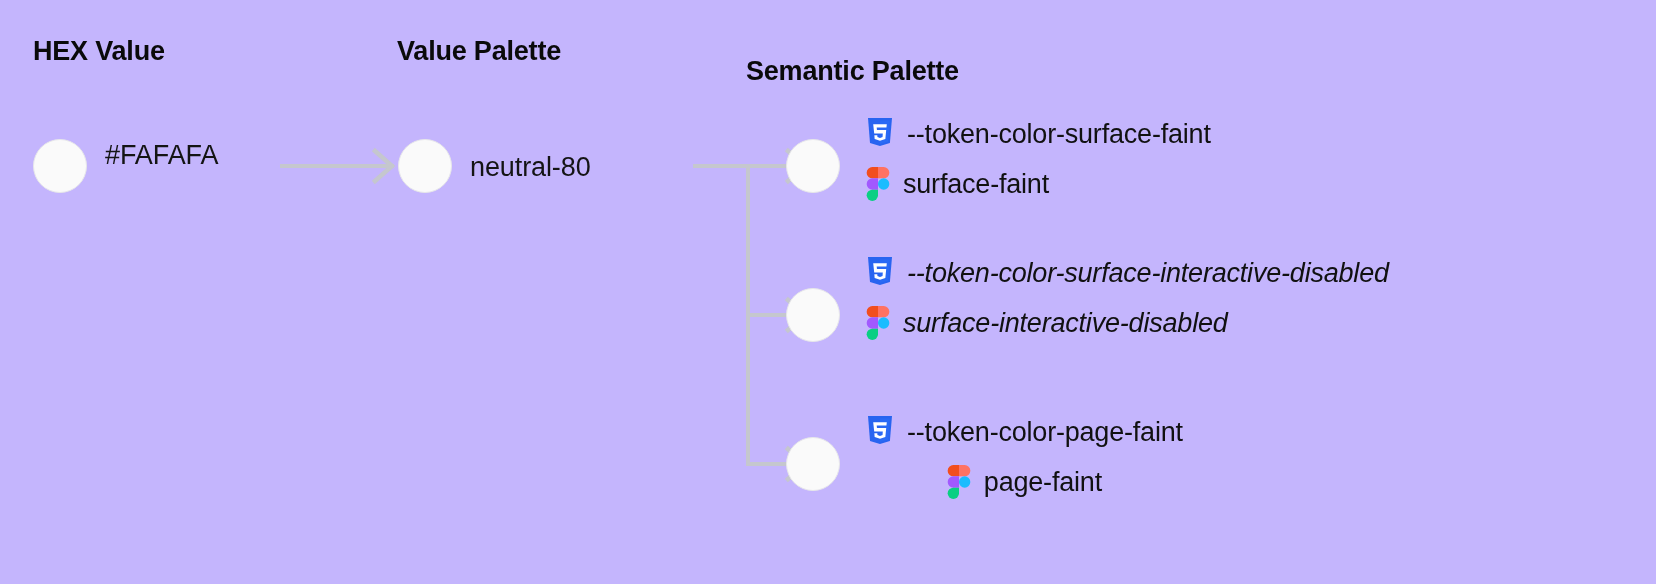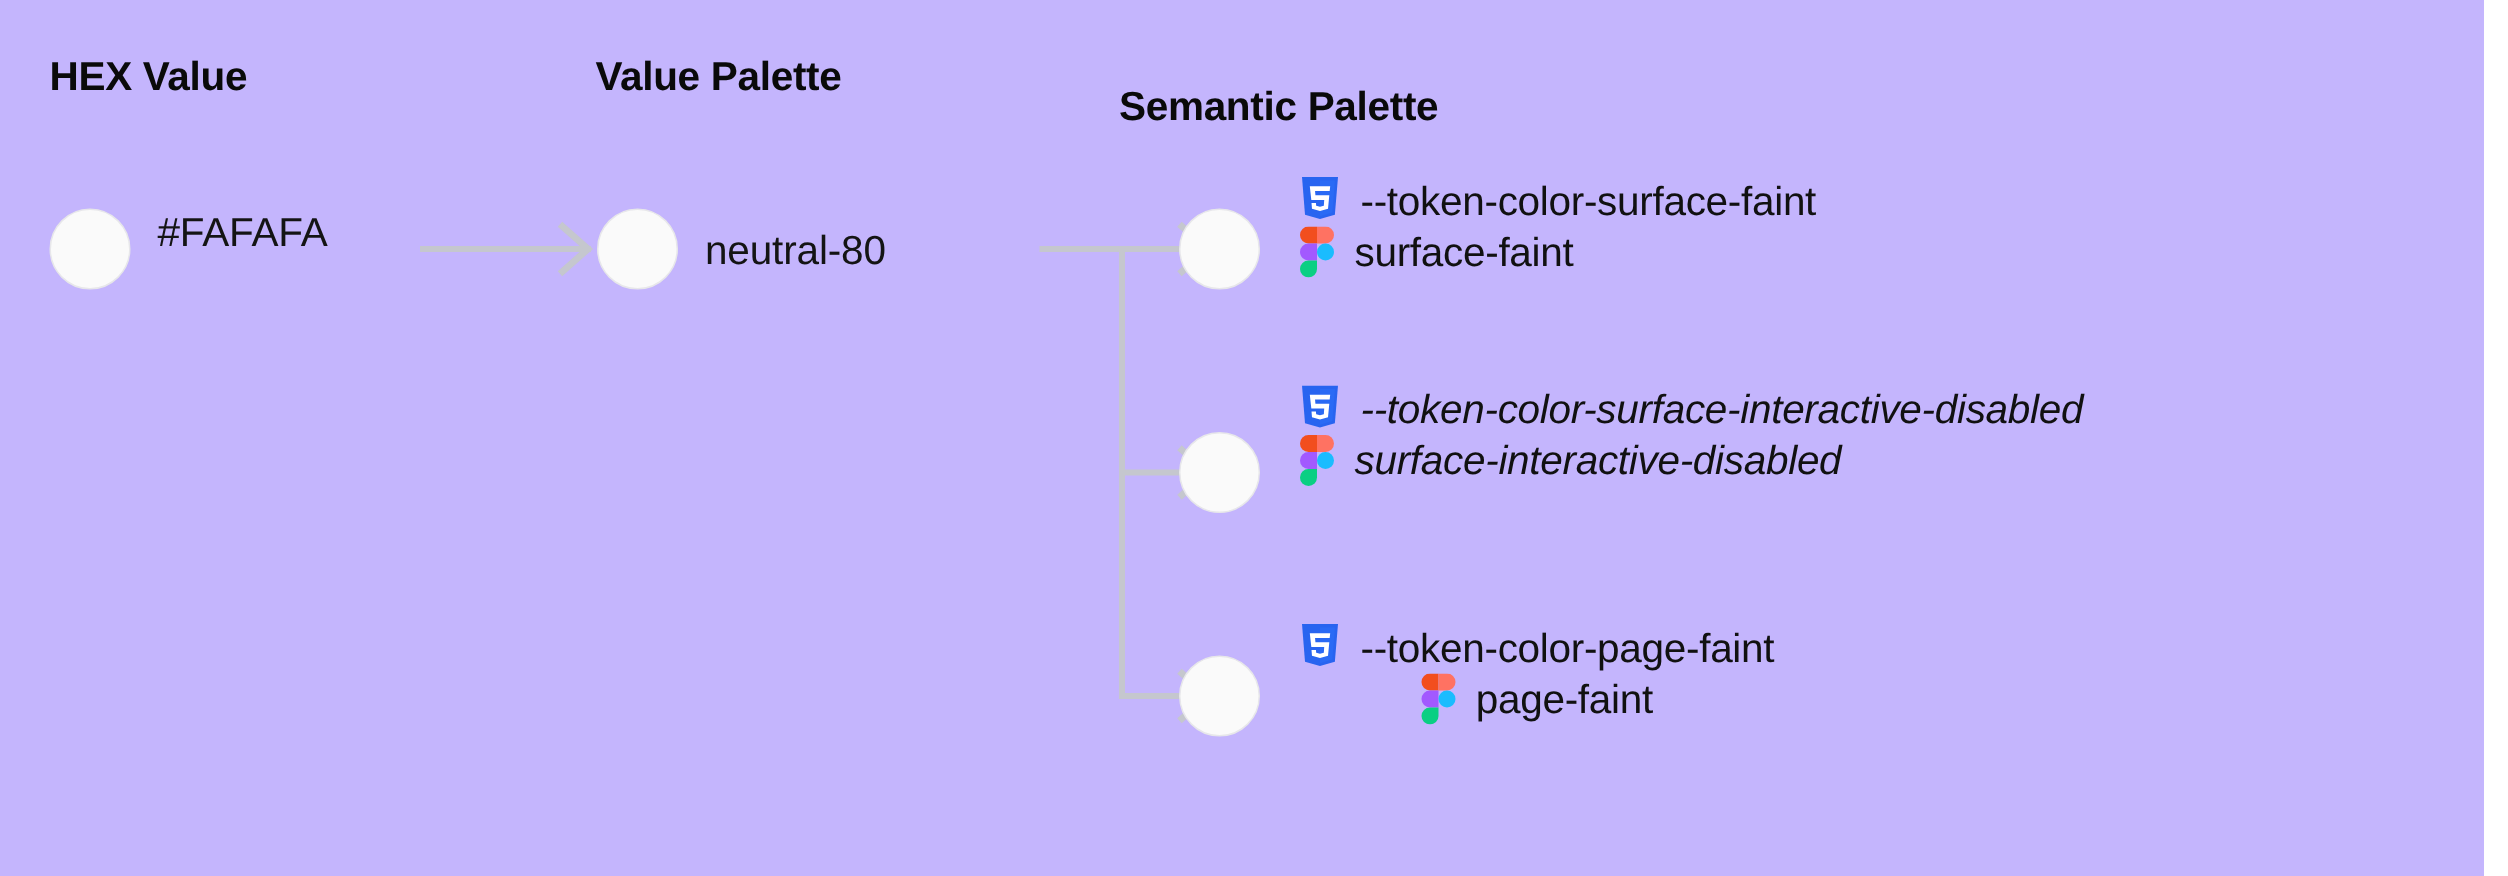--- a/index.html
+++ b/index.html
@@ -66,20 +66,21 @@
     height: 584px;
     pointer-events: none;
   }
 
   
   .token-row {
     position: absolute;
     left: 866px;
     display: flex;
     flex-direction: column;
+    gap: 16px;
   }
   .token-line {
     display: flex;
     align-items: center;
     gap: 13px;
     height: 34px;
   }
   .token-text {
     font-size: 27px;
     font-weight: 400;

